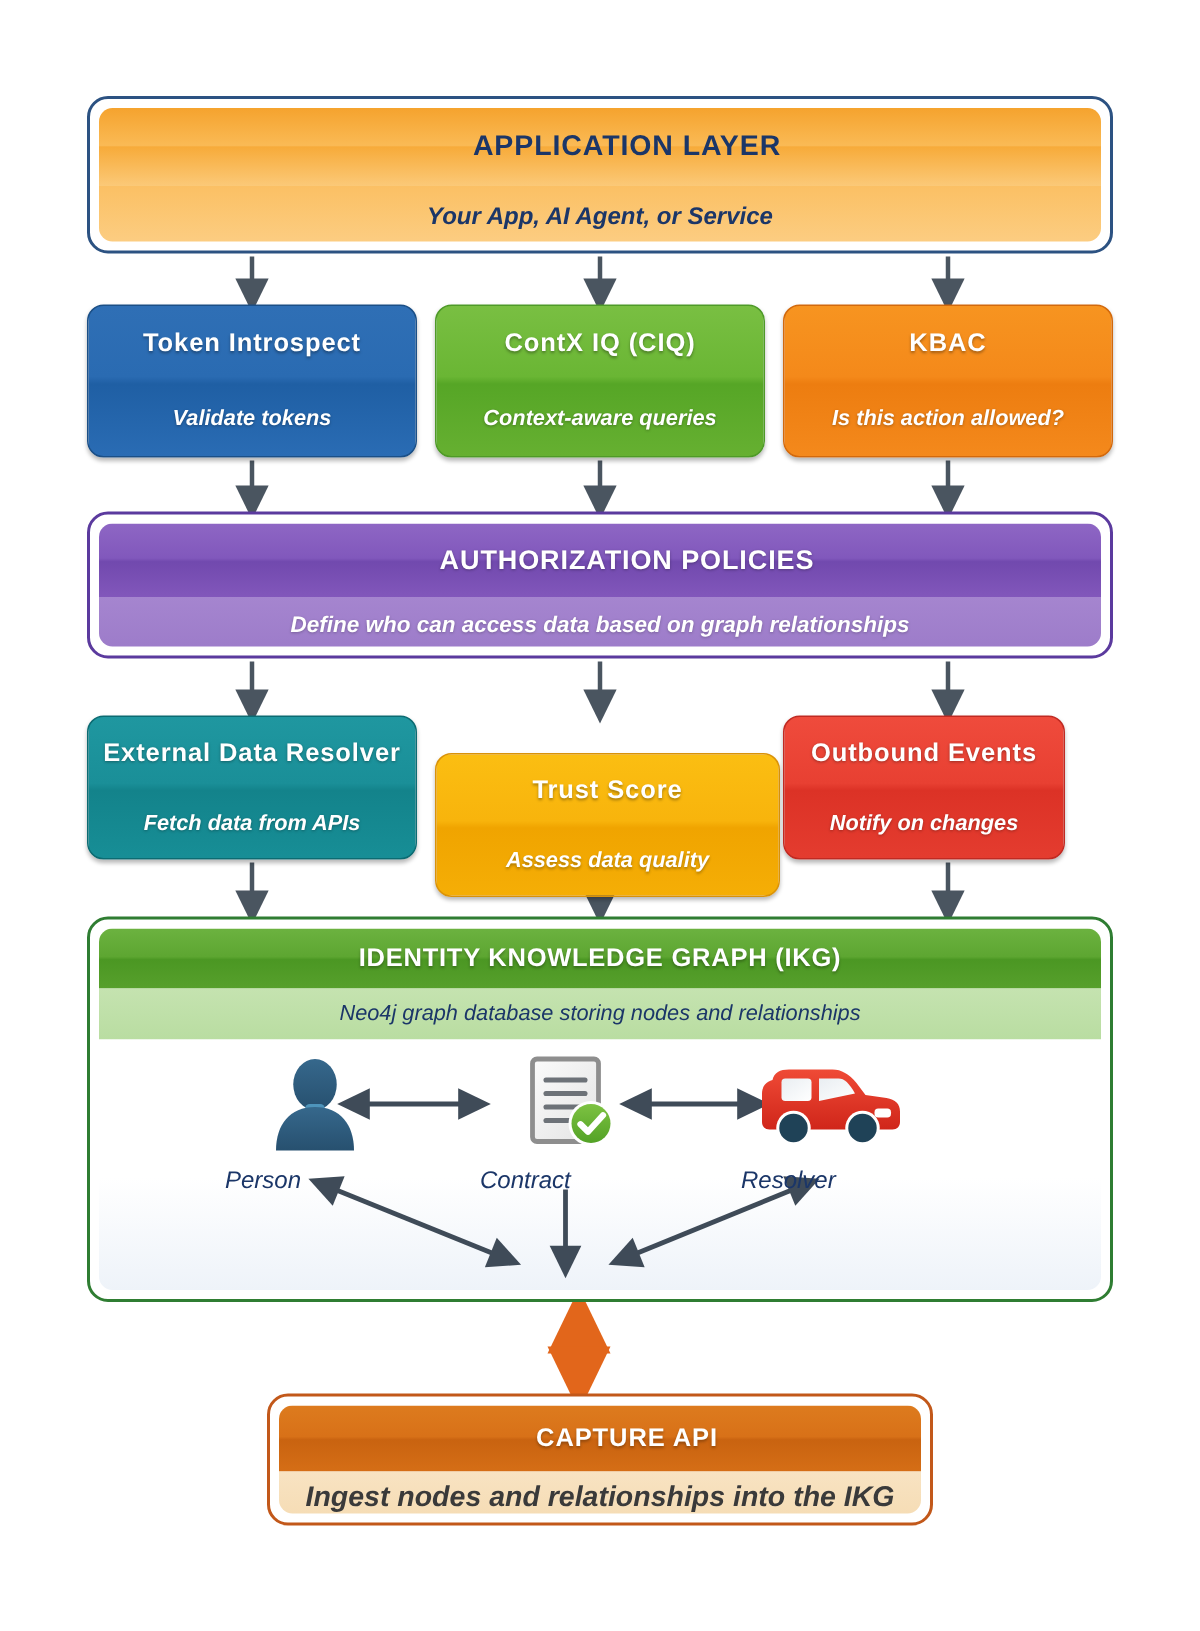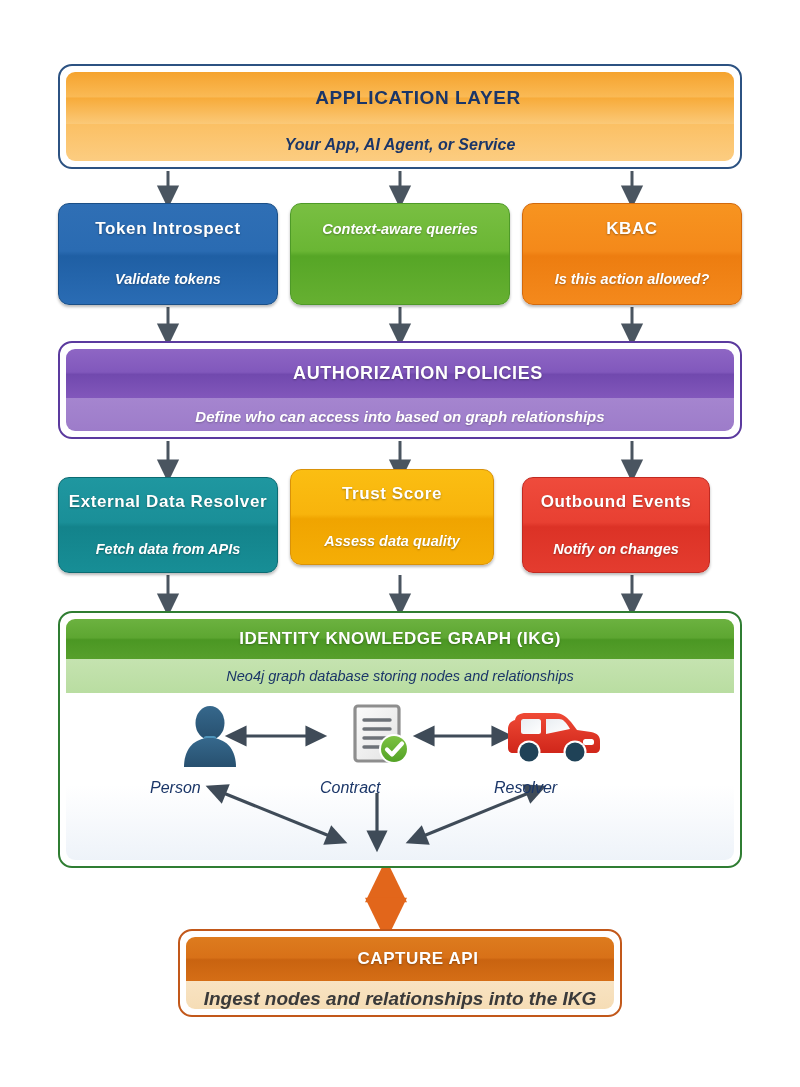--- a/index.html
+++ b/index.html
@@ -101,21 +101,21 @@
                     border: 1.5px solid #4e9a28;
                     background: linear-gradient(to bottom, #79bf42 0%, #6ab634 47%, #56a626 52%, #66b031 100%); }
   #card-kbac      { left: 522px; top: 203px; width: 220px; height: 102px;
                     border: 1.5px solid #d2690d;
                     background: linear-gradient(to bottom, #f79420 0%, #f4891a 47%, #ed7d10 52%, #f4891c 100%); }
 
   
   #card-resolver  { left: 58px;  top: 477px; width: 220px; height: 96px;
                     border: 1.5px solid #0c6b72;
                     background: linear-gradient(to bottom, #1f97a0 0%, #1a8f98 47%, #13838b 52%, #178e96 100%); }
-  #card-trust     { left: 290px; top: 469px; width: 204px; height: 96px;
+  #card-trust     { left: 290px; top: 502px; width: 230px; height: 96px;
                     border: 1.5px solid #d99209;
                     background: linear-gradient(to bottom, #fbbe12 0%, #f8b40c 47%, #f0a400 52%, #f5ae06 100%); }
   #card-outbound  { left: 522px; top: 477px; width: 188px; height: 96px;
                     border: 1.5px solid #c02a22;
                     background: linear-gradient(to bottom, #ef4b3c 0%, #e84032 47%, #dc3226 52%, #e43c2f 100%); }
 
   
   #authorization-policies {
     left: 58px; top: 341px; width: 684px; height: 98px;
     border: 2px solid #5b3a9e;
@@ -277,31 +277,32 @@
       <div class="band-title">APPLICATION LAYER</div>
       <div class="band-sub">Your App, AI Agent, or Service</div>
     </div>
   </div>
 
   <div class="card" id="card-token">
     <div class="band-title">Token Introspect</div>
     <div class="band-sub">Validate tokens</div>
   </div>
   <div class="card" id="card-ciq">
+    <div class="band-title">ContX IQ (CIQ)</div>
     <div class="band-sub">Context-aware queries</div>
   </div>
   <div class="card" id="card-kbac">
     <div class="band-title">KBAC</div>
     <div class="band-sub">Is this action allowed?</div>
   </div>
 
   <div class="frame" id="authorization-policies">
     <div class="frame-inner">
       <div class="band-title">AUTHORIZATION POLICIES</div>
-      <div class="band-sub">Define who can access into based on graph relationships</div>
+      <div class="band-sub">Define who can access data based on graph relationships</div>
     </div>
   </div>
 
   <div class="card" id="card-resolver">
     <div class="band-title">External Data Resolver</div>
     <div class="band-sub">Fetch data from APIs</div>
   </div>
   <div class="card" id="card-trust">
     <div class="band-title">Trust Score</div>
     <div class="band-sub">Assess data quality</div>

